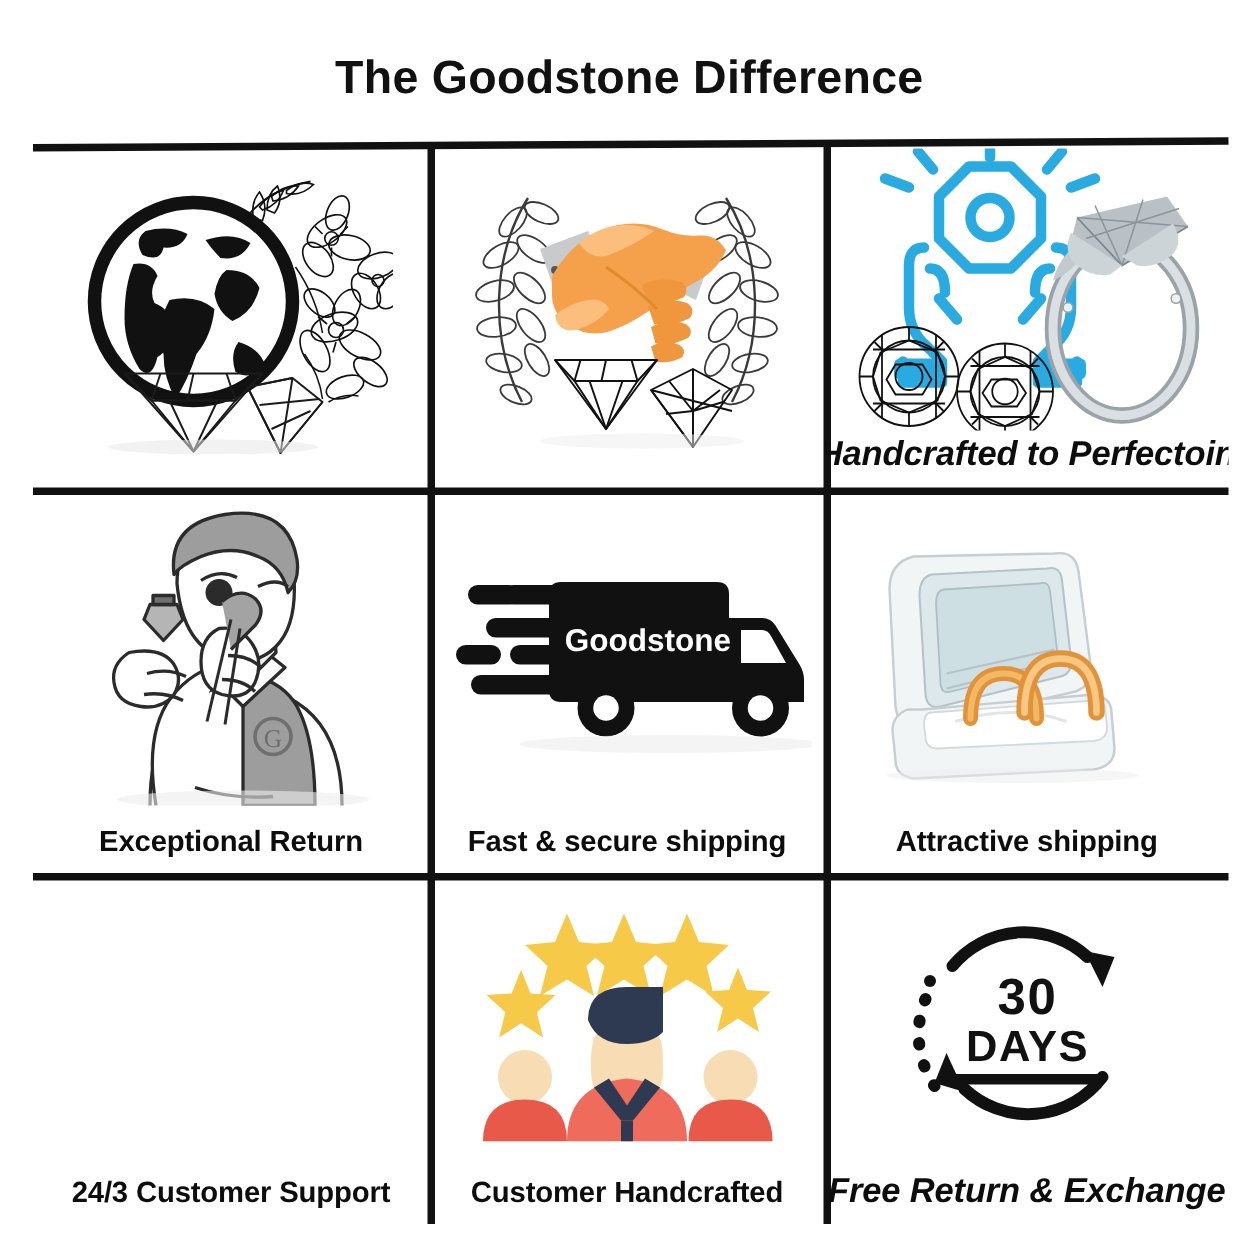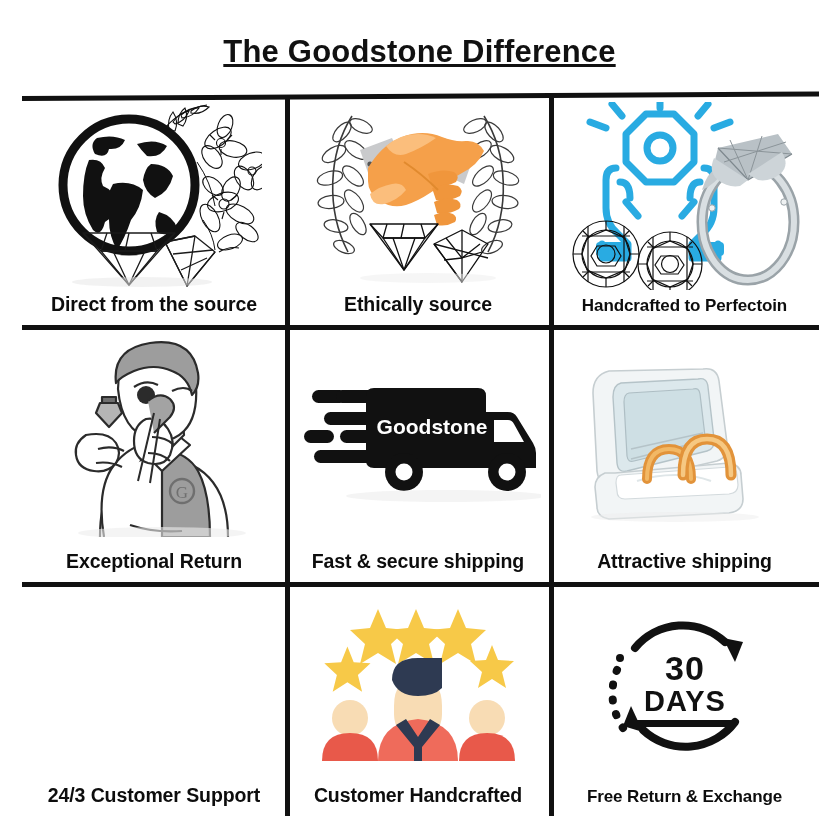--- a/index.html
+++ b/index.html
@@ -26,21 +26,20 @@
   .title {
     position: absolute;
     top: 34px;
     left: 0;
     width: 839px;
     text-align: center;
     font-size: 31px;
     font-weight: bold;
     color: #111111;
     letter-spacing: 0.2px;
-    text-decoration: underline;
   }
 
   
   .grid {
     position: absolute;
     left: 22px;
     top: 96px;
     width: 797px;
     height: 720px;
   }
@@ -91,21 +90,21 @@
   }
   .caption {
     font-size: 19.5px;
     font-weight: bold;
     color: #0d0d0d;
     text-align: center;
     white-space: nowrap;
     padding-bottom: 9px;
     letter-spacing: -0.1px;
   }
-  .cell.c3 .caption, .cell.c9 .caption { font-size: 17px; }
+  .cell.c3 .caption, .cell.c9 .caption { font-size: 23px; font-style: italic; }
 
   svg { display: block; }
 </style>
 </head>
 <body>
 
 <div class="page">
 
   <div class="title">The Goodstone Difference</div>
 
@@ -181,21 +180,20 @@
               <path d="M54 149 h56 M36 131 l18 18 M128 131 l-18 18"></path>
               <path d="M60 131 l-6 18 M82 131 l-4 18 M104 131 l6 18"></path>
               <path d="M66 149 l16 34 M98 149 l-16 34"></path>
               <path d="M118 140 l30 -6 l20 16 l-28 34z"></path>
               <path d="M118 140 l22 44 l28 -34 M140 184 l8 -50 M118 140 l30 -6"></path>
               <path d="M126 152 l40 -4 M134 168 l26 -12"></path>
             </g>
             <ellipse cx="95" cy="180" rx="70" ry="5" fill="#e8e8e8" opacity="0.55"></ellipse>
           </svg>
         </div>
-        <div class="caption">Direct from the source</div>
       </div>
 
       <div class="cell c2">
         <div class="art">
           <svg width="220" height="185" viewBox="0 0 220 185">
 
             <g fill="none" stroke="#3a3a3a" stroke-width="1.6">
               <path d="M44 14 C20 52 18 108 40 150"></path>
               <g stroke-width="1.2">
                 <ellipse cx="34" cy="30" rx="12" ry="6" transform="rotate(-48 34 30)"></ellipse>
@@ -256,21 +254,20 @@
               <path d="M75 136 h42 M75 136 l21 32 l21 -32"></path>
               <path d="M79 122 l-4 14 M96 122 l-3 14 M113 122 l4 14"></path>
               <path d="M85 136 l11 32 M107 136 l-11 32"></path>
               <path d="M126 142 l28 -14 l26 14 l-26 38z"></path>
               <path d="M126 142 l28 38 M154 128 l0 52 M126 142 l54 14"></path>
               <path d="M138 136 l16 20 l18 -14 M136 158 l18 -2 l20 -6"></path>
             </g>
             <ellipse cx="120" cy="176" rx="68" ry="5" fill="#ededed" opacity="0.5"></ellipse>
           </svg>
         </div>
-        <div class="caption">Ethically source</div>
       </div>
 
       <div class="cell c3">
         <div class="art">
           <svg width="250" height="188" viewBox="0 0 250 188">
 
             <g fill="none" stroke="#29ABE2" stroke-width="7" stroke-linecap="round" stroke-linejoin="round">
               <path d="M62 14 l-10 -12 M100 6 l0 -14 M138 14 l10 -12"></path>
               <path d="M46 26 l-16 -6 M154 26 l16 -6"></path>
               <path d="M86 12 h28 l20 20 v28 l-20 20 h-28 l-20 -20 v-28z"></path>

